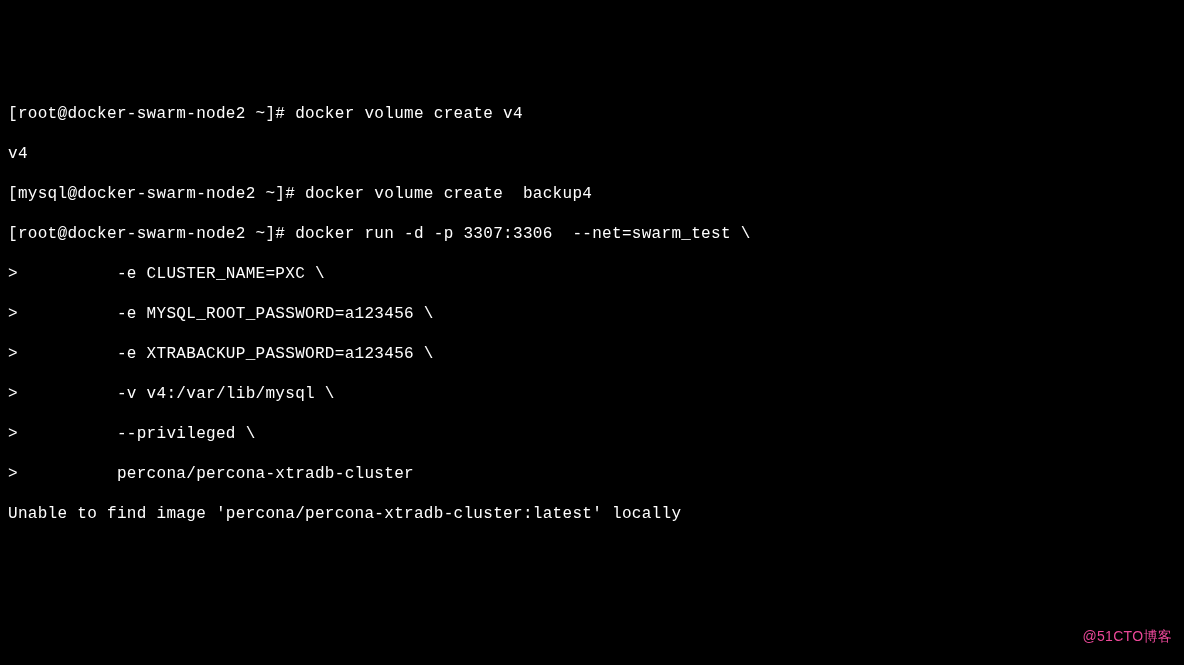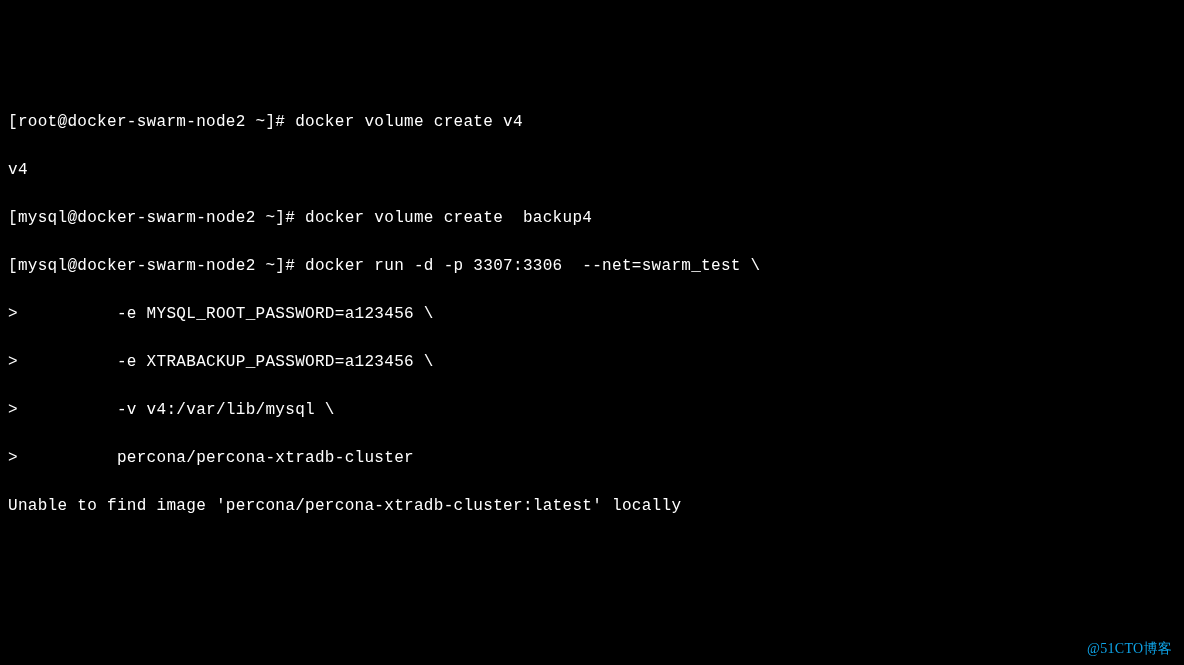--- a/index.html
+++ b/index.html
@@ -16,44 +16,45 @@
       padding: 4px 0 0 8px;
       width: 1184px;
       height: 665px;
       overflow: hidden;
       position: relative;
       white-space: pre;
       letter-spacing: 0.3px;
     }
     .line {
       white-space: pre;
-      margin-top: 8px;
     }
     .watermark {
       position: absolute;
-      bottom: 8px;
+      bottom: 20px;
       right: 12px;
-      color: #0ea5e9;
+      color: #ec4899;
       font-size: 14px;
-      font-family: Liberation Serif, serif;
+      font-family: Liberation Sans, sans-serif;
     }
   </style>
 </head>
 <body>
 
 
 
 <div>
 <div class="line">[root@docker-swarm-node2 ~]# docker volume create v4</div>
 <div class="line">v4</div>
 <div class="line">[mysql@docker-swarm-node2 ~]# docker volume create  backup4</div>
-<div class="line">[mysql@docker-swarm-node2 ~]# docker run -d -p 3307:3306  --net=swarm_test \</div>
+<div class="line">[root@docker-swarm-node2 ~]# docker run -d -p 3307:3306  --net=swarm_test \</div>
+<div class="line">&gt;          -e CLUSTER_NAME=PXC \</div>
 <div class="line">&gt;          -e MYSQL_ROOT_PASSWORD=a123456 \</div>
 <div class="line">&gt;          -e XTRABACKUP_PASSWORD=a123456 \</div>
 <div class="line">&gt;          -v v4:/var/lib/mysql \</div>
+<div class="line">&gt;          --privileged \</div>
 <div class="line">&gt;          percona/percona-xtradb-cluster</div>
 <div class="line">Unable to find image 'percona/percona-xtradb-cluster:latest' locally</div>
 
 
 
 
 
 
 
 

